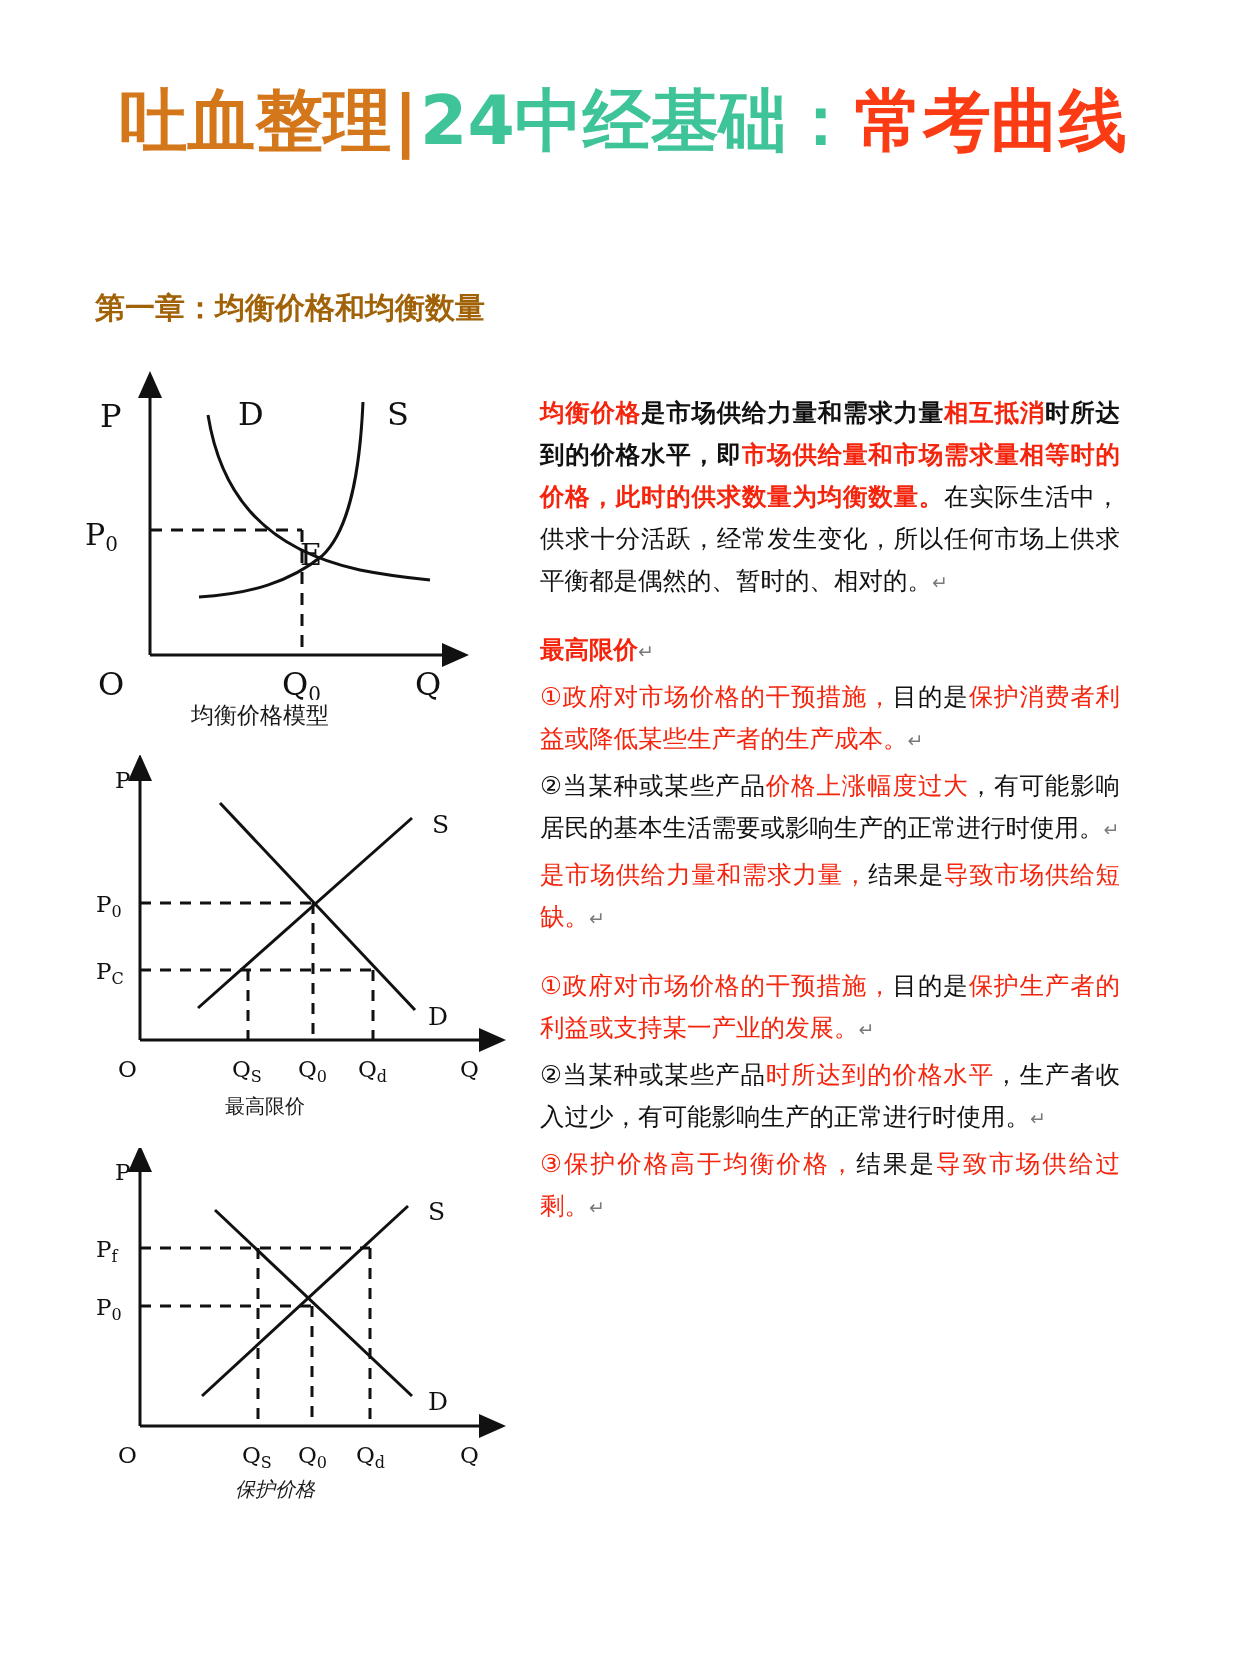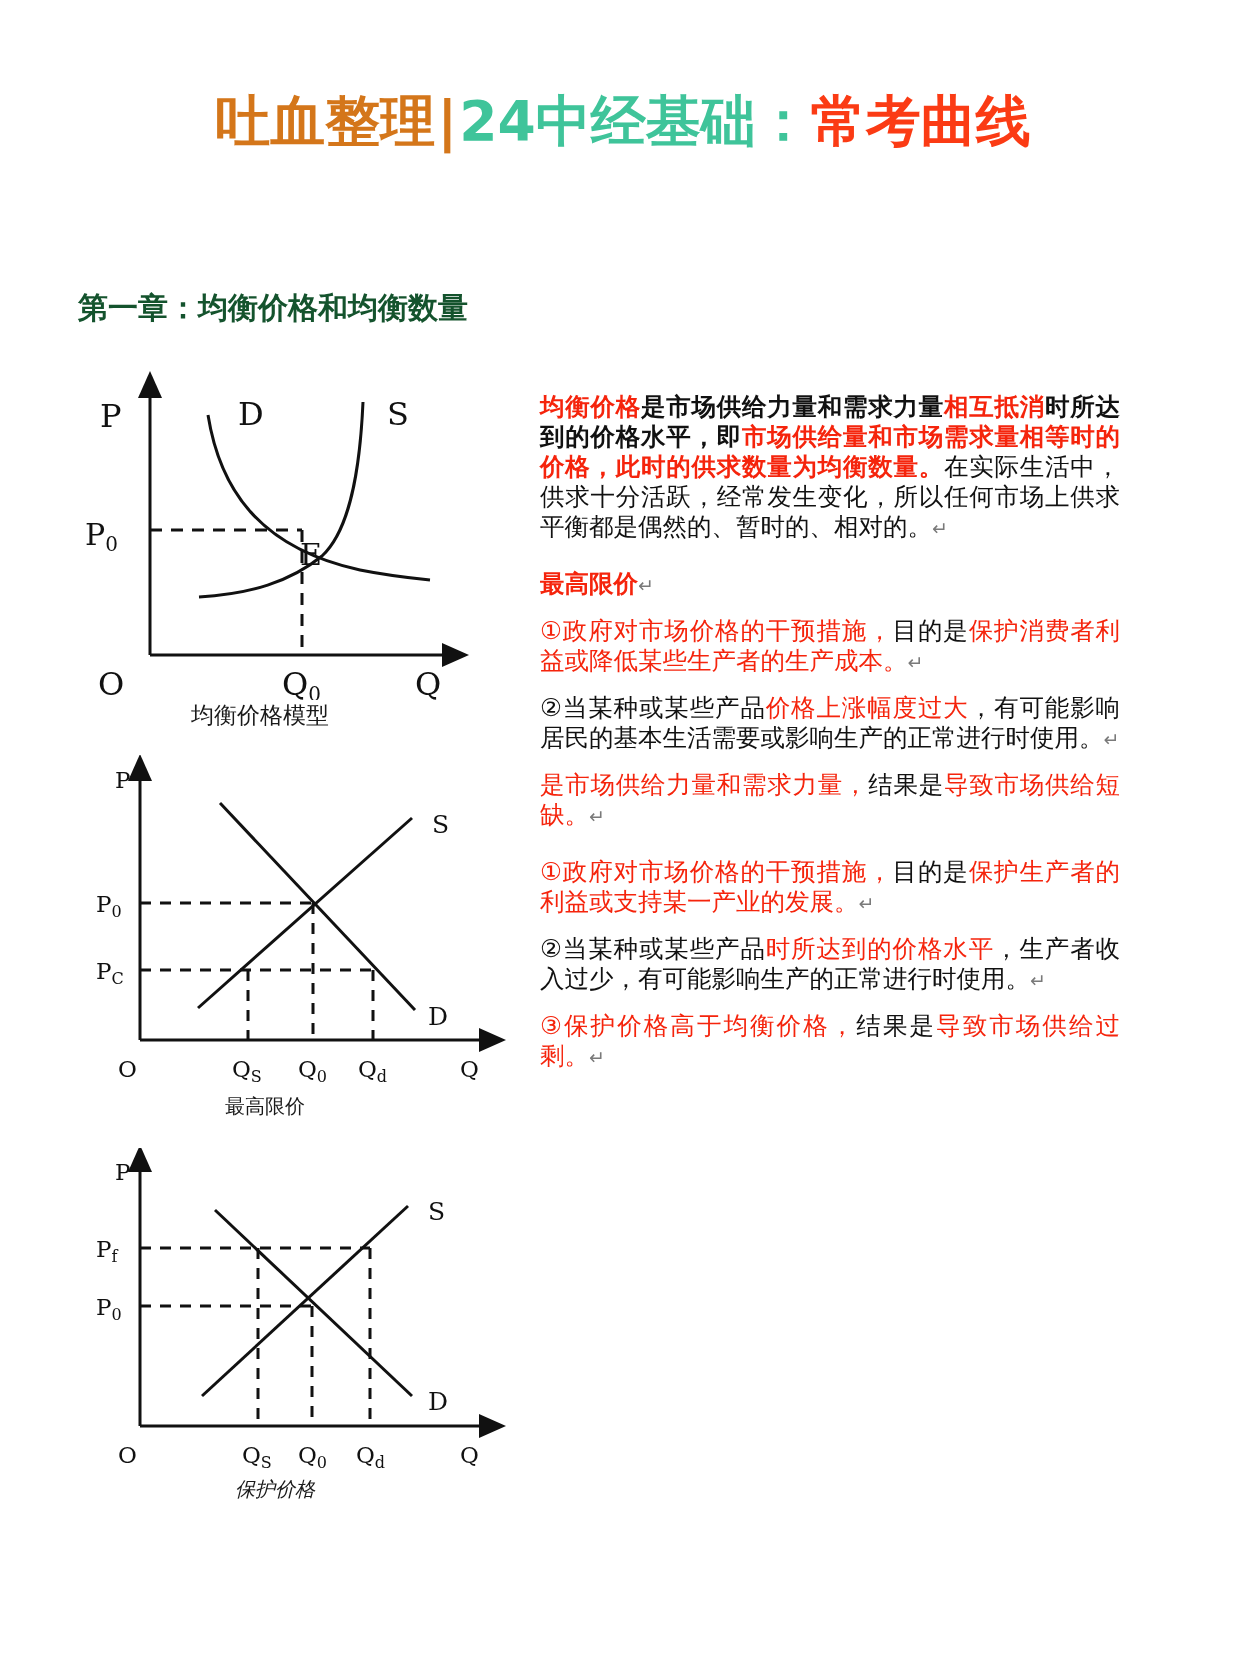--- a/index.html
+++ b/index.html
@@ -9,55 +9,55 @@
     -webkit-font-smoothing:antialiased;
     overflow:hidden;position:relative;
   }
   .page{position:relative;width:1246px;height:1660px;}
 
   
   .title{
     position:absolute;left:0;top:78px;width:1246px;
     text-align:center;
     font-family:"DejaVu Sans","Liberation Sans",sans-serif;
-    font-weight:bold;font-size:55px;line-height:86px;
+    font-weight:bold;font-size:68px;line-height:86px;
     letter-spacing:0px;white-space:nowrap;
   }
   .t-orange{color:#d4761a;}
   .t-bar{color:#d4761a;font-weight:bold;padding:0 2px;}
   .t-green{color:#3fc49a;}
   .t-red{color:#fb3b14;}
 
   
   .chapter{
-    position:absolute;left:78px;top:288px;
+    position:absolute;left:95px;top:288px;
     font-family:"DejaVu Sans","Liberation Sans",sans-serif;
     font-weight:bold;font-size:30px;line-height:40px;
-    color:#14532d;white-space:nowrap;
+    color:#a16207;white-space:nowrap;
   }
 
   
   .figures{position:absolute;left:60px;top:370px;width:470px;}
   .figure{position:relative;margin-bottom:0;}
   .fig-caption{
     text-align:center;
     font-family:"DejaVu Serif","Liberation Serif",serif;
     color:#1a1a1a;
   }
 
   
   .textcol{
     position:absolute;left:540px;top:392px;width:580px;
     font-family:"DejaVu Sans","Liberation Sans",sans-serif;
-    font-size:24.5px;line-height:30px;
+    font-size:24.5px;line-height:42px;
     color:#111111;text-align:justify;
     letter-spacing:0px;
   }
   .para{margin:0 0 0 0;}
-  .para + .para{margin-top:16px;}
+  .para + .para{margin-top:4px;}
   .spacer{height:26px;}
   .red{color:#f5240c;}
   .blk{color:#111111;}
   .bold{font-weight:bold;}
   .heading-red{color:#f5240c;font-weight:bold;}
   .pilcrow{color:#7a7a7a;font-size:19px;}
 
   svg text{font-family:"DejaVu Serif","Liberation Serif",serif;}
 </style>
 </head>

